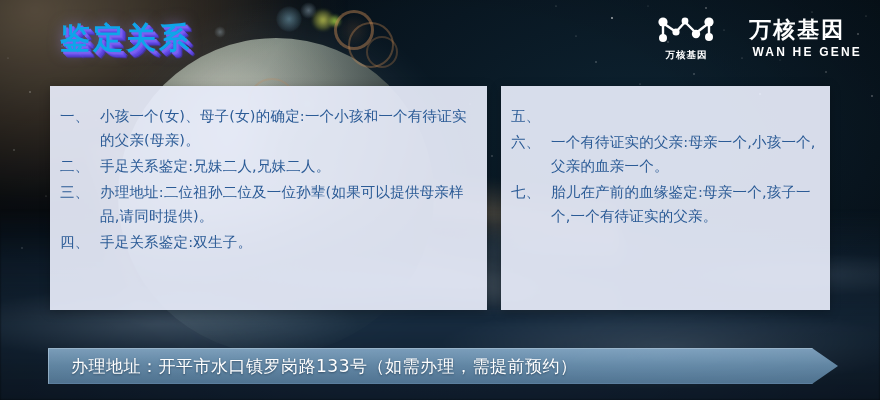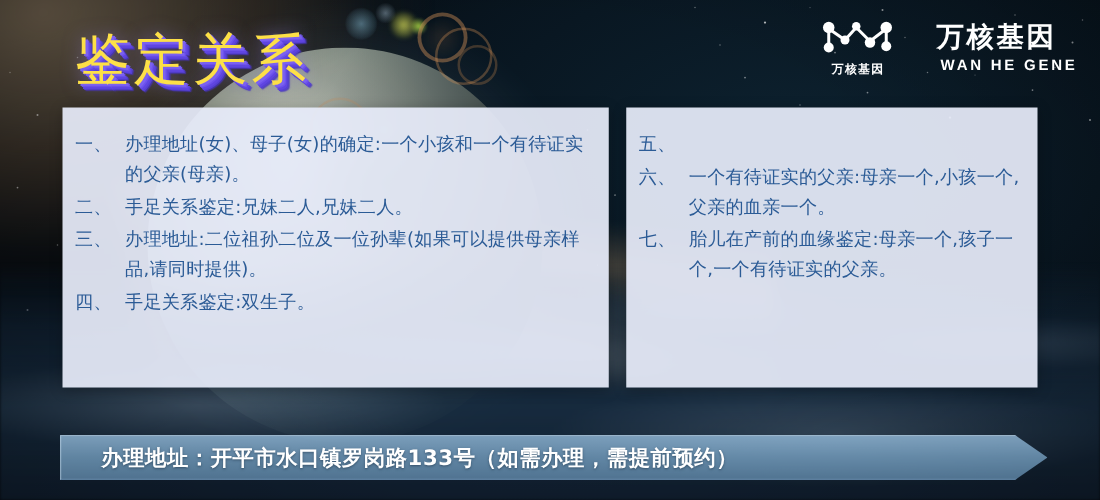--- a/index.html
+++ b/index.html
@@ -92,21 +92,21 @@
     position:absolute;inset:0;
     background:radial-gradient(ellipse 700px 420px at 50% 46%, rgba(0,0,0,0) 40%, rgba(0,0,0,0.38) 100%);
   }
   
   .stars{position:absolute;inset:0;opacity:.95;}
 
   
   .title{
     position:absolute;left:60px;top:18px;
     font-family:"DejaVu Sans","Liberation Sans",sans-serif;
-    font-size:44px;font-weight:normal;letter-spacing:3px;color:#fde047;
+    font-size:30px;font-weight:bold;letter-spacing:3px;color:#0ea5e9;
     text-shadow:
       2px 2px 0 #7b61f0, 3px 3px 0 #6d52ec, 4px 4px 0 #5f45e0,
       5px 5px 0 #5540d2, 6px 6px 1px rgba(70,50,190,.85),
       0 0 14px rgba(160,140,255,.55);
     white-space:nowrap;
   }
 
   
   .logo{position:absolute;right:18px;top:14px;display:flex;align-items:center;gap:14px;}
   .logo-mark{display:flex;flex-direction:column;align-items:center;gap:3px;}
@@ -143,24 +143,24 @@
     position:absolute;left:48px;top:348px;width:790px;height:36px;
     background:linear-gradient(180deg, rgba(150,190,222,0.78) 0%, rgba(128,173,208,0.72) 48%, rgba(108,152,188,0.70) 100%);
     border-top:1px solid rgba(210,230,245,0.55);
     border-left:1px solid rgba(210,230,245,0.45);
     border-bottom:1px solid rgba(60,95,130,0.45);
     clip-path:polygon(0 0, calc(100% - 26px) 0, 100% 50%, calc(100% - 26px) 100%, 0 100%);
     display:flex;align-items:center;
     box-sizing:border-box;
   }
   .addrbar-text{
-    padding-left:32px;
+    padding-left:22px;
     color:#ffffff;
     font-family:"DejaVu Sans","Liberation Sans",sans-serif;
-    font-size:17px;font-weight:bold;letter-spacing:.5px;
+    font-size:17px;font-weight:normal;letter-spacing:.5px;
     text-shadow:0 1px 2px rgba(20,40,60,.55);
     white-space:nowrap;
   }
 </style>
 </head>
 <body>
 
 <div id="poster">
 
   <div class="bg-base"></div>
@@ -247,21 +247,21 @@
       <div class="logo-cn">万核基因</div>
       <div class="logo-en">WAN HE GENE</div>
     </div>
   </div>
 
   <div class="panels">
 
     <div class="panel panel-left">
       <div class="item">
         <span class="item-num">一、</span>
-        <span class="item-text">办理地址(女)、母子(女)的确定:一个小孩和一个有待证实的父亲(母亲)。</span>
+        <span class="item-text">小孩一个(女)、母子(女)的确定:一个小孩和一个有待证实的父亲(母亲)。</span>
       </div>
       <div class="item">
         <span class="item-num">二、</span>
         <span class="item-text">手足关系鉴定:兄妹二人,兄妹二人。</span>
       </div>
       <div class="item">
         <span class="item-num">三、</span>
         <span class="item-text">办理地址:二位祖孙二位及一位孙辈(如果可以提供母亲样品,请同时提供)。</span>
       </div>
       <div class="item">

